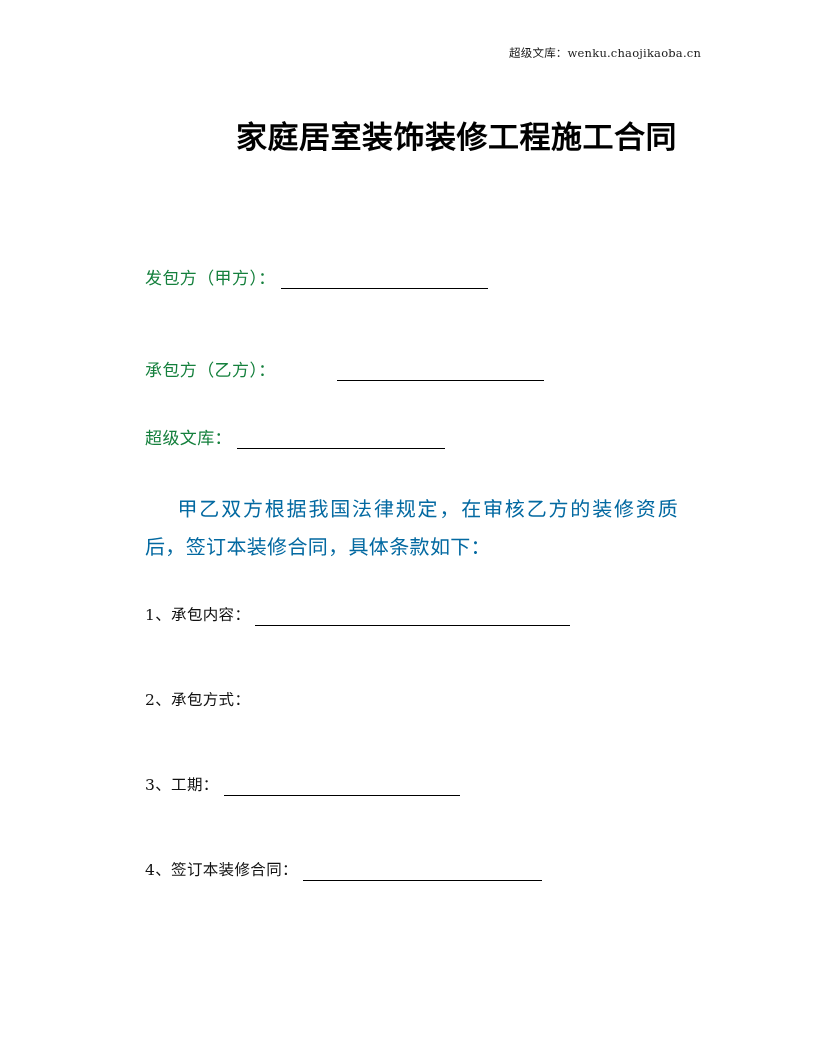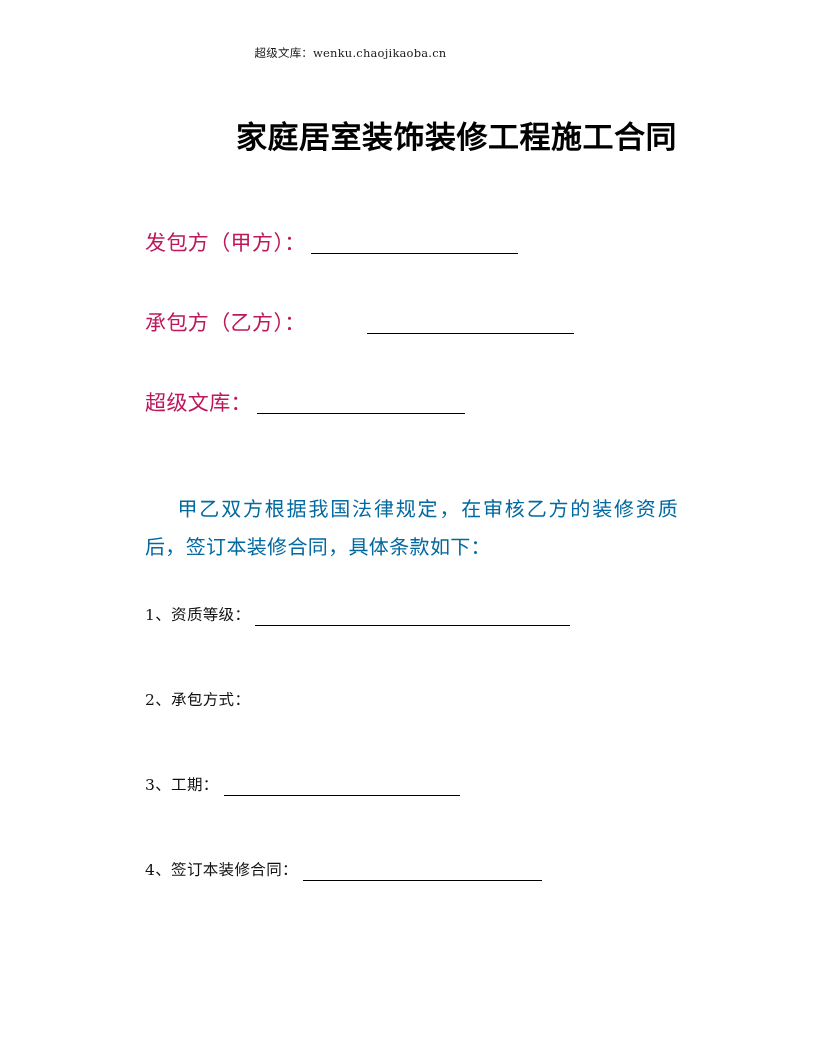--- a/index.html
+++ b/index.html
@@ -24,21 +24,21 @@
     overflow: hidden;
     box-sizing: border-box;
   }
 
   
   .doc-header {
     position: absolute;
     top: 46px;
     left: 0;
     right: 115px;
-    text-align: center;
+    text-align: right;
     font-family: "DejaVu Serif", "Liberation Serif", serif;
     font-size: 11.5px;
     line-height: 1.3;
     color: #1a1a1a;
     letter-spacing: 0.2px;
     white-space: nowrap;
   }
 
   
   .doc-title {
@@ -59,44 +59,45 @@
     position: absolute;
     top: 232px;
     left: 145px;
     width: 530px;
     font-size: 15.5px;
     line-height: 1;
     color: #111111;
   }
 
   .field-label {
-    font-size: 21px;
+    font-size: 17px;
     line-height: 22px;
     letter-spacing: 0.4px;
-    color: #be185d;
+    color: #15803d;
+    margin-top: 35px;
   }
 
   .blank-line {
     display: inline-block;
     border-bottom: 1.6px solid #000000;
     height: 17px;
     flex: none;
   }
 
   
   .row {
     position: absolute;
     left: 0;
     white-space: nowrap;
     display: flex;
     align-items: flex-end;
   }
 
   .row-1 { top: 0px; }
-  .row-2 { top: 80px; gap: 28px; }
+  .row-2 { top: 92px; gap: 28px; }
   .row-3 { top: 160px; }
 
   .paragraph {
     position: absolute;
     top: 238px;
     left: 0;
     width: 533px;
     font-size: 20px;
     line-height: 38px;
     letter-spacing: 0.35px;
@@ -165,21 +166,21 @@
     <div class="row row-3">
       <span class="field-label">超级文库：</span>
       <span class="gap-sm"></span>
       <span class="blank-line" style="width:208px"></span>
     </div>
 
     <p class="paragraph"><span class="indent"></span><span>甲乙双方根据我国法律规定，在审核乙方的装修资质后，签订本装修合同，具体条款如下：</span></p>
 
     <div class="item item-1">
       <span class="item-label">1、</span>
-      <span class="item-label">资质等级：</span>
+      <span class="item-label">承包内容：</span>
       <span class="gap-sm"></span>
       <span class="blank-line" style="width:315px"></span>
     </div>
 
     <div class="item item-2">
       <span class="item-label">2、</span>
       <span class="item-label">承包方式：</span>
     </div>
 
     <div class="item item-3">

